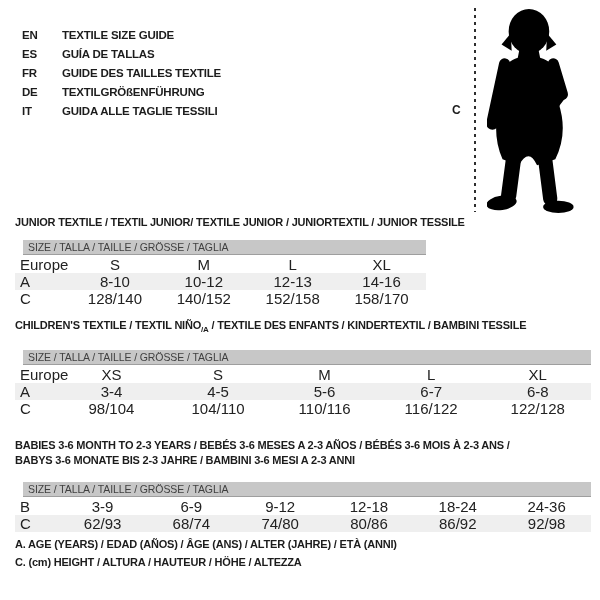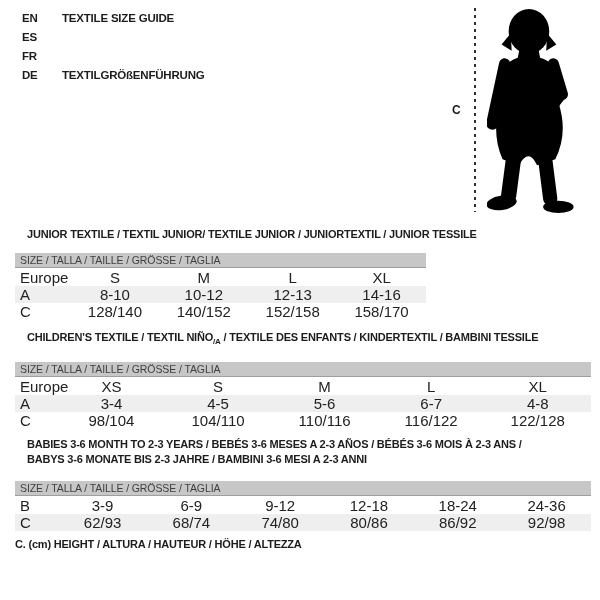--- a/index.html
+++ b/index.html
@@ -6,50 +6,50 @@
   html, body { margin: 0; padding: 0; }
   body {
     width: 600px; height: 600px;
     background: #ffffff;
     font-family: "Liberation Sans", sans-serif;
     color: #1c1c1c;
   }
   #canvas { position: relative; width: 600px; height: 600px; overflow: hidden; background: #fff; }
 
   
-  .langs { position: absolute; top: 9px; left: 22px; }
+  .langs { position: absolute; top: 26px; left: 22px; }
   .lang-row { display: flex; font-weight: bold; font-size: 11.5px; line-height: 19px; letter-spacing: -0.2px; }
   .lang-code { width: 40px; flex: 0 0 40px; }
   .lang-label { white-space: nowrap; text-align: center; }
 
   
   .figure { position: absolute; top: 5px; left: 452px; width: 148px; height: 215px; }
   .measure-label { position: absolute; left: 0; top: 98px; font-weight: bold; font-size: 12px; }
   .dashed-line {
     position: absolute; left: 22px; top: 3px; width: 2px; height: 204px;
     background: repeating-linear-gradient(180deg, #2e2e2e 0 3px, transparent 3px 7px);
   }
   .silhouette { position: absolute; left: 35px; top: 0; }
 
   
   .tbl-section { position: absolute; left: 15px; }
   .s1 { top: 216px; width: 411px; }
   .s2 { top: 319px; width: 576px; }
-  .s3 { top: 425px; width: 576px; }
+  .s3 { top: 438px; width: 576px; }
   .tbl-title {
-    margin: 12px; font-size: 11px; font-weight: bold; letter-spacing: -0.2px;
+    margin: 0; font-size: 11px; font-weight: bold; letter-spacing: -0.2px;
     line-height: 13px; white-space: nowrap;
   }
   .s3 .tbl-title { white-space: normal; line-height: 15px; }
   .tbl-title .line { display: block; }
   .subscript { font-size: 8px; vertical-align: sub; }
   .size-bar {
     margin-top: 11px; height: 15px; line-height: 14px;
     background: #c7c7c7; border-bottom: 1px solid #9e9e9e;
-    color: #3f3f3f; font-size: 10.5px; padding: 0 5px; letter-spacing: -0.1px;
+    color: #3f3f3f; font-size: 10.5px; padding: 0 5px; letter-spacing: -0.1px; margin-left: 8px;
   }
   .s2 .size-bar { margin-top: 14px; }
   .s3 .size-bar { margin-top: 14px; }
   table.size-table { width: 100%; border-collapse: collapse; table-layout: fixed; font-size: 15px; color: #222; }
   table.size-table td { height: 16px; padding: 0; text-align: center; vertical-align: middle; }
   table.size-table td.rowlabel { text-align: left; padding-left: 5px; }
   .s1 td.rowlabel { width: 13.5%; }
   .s2 td.rowlabel, .s3 td.rowlabel { width: 7.5%; }
   tr.alt { background: #efefef; }
   tr.first td { height: 18px; }
@@ -63,27 +63,33 @@
 
 <div id="canvas">
 
   <div class="langs">
     <div class="lang-row">
       <span class="lang-code">EN</span>
       <span class="lang-label">TEXTILE SIZE GUIDE</span>
     </div>
     <div class="lang-row">
       <span class="lang-code">ES</span>
+      <span class="lang-label">GUÍA DE TALLAS</span>
     </div>
     <div class="lang-row">
       <span class="lang-code">FR</span>
+      <span class="lang-label">GUIDE DES TAILLES TEXTILE</span>
     </div>
     <div class="lang-row">
       <span class="lang-code">DE</span>
       <span class="lang-label">TEXTILGRÖßENFÜHRUNG</span>
+    </div>
+    <div class="lang-row">
+      <span class="lang-code">IT</span>
+      <span class="lang-label">GUIDA ALLE TAGLIE TESSILI</span>
     </div>
   </div>
 
   <div class="figure">
     <span class="measure-label">C</span>
     <div class="dashed-line"></div>
     <svg class="silhouette" width="92" height="208" viewBox="0 0 90 205" aria-hidden="true">
       <g fill="#000000" stroke="none">
 
         <ellipse cx="41" cy="26" rx="20" ry="22"></ellipse>
@@ -152,21 +158,21 @@
             <td>M</td>
             <td>L</td>
             <td>XL</td>
           </tr>
           <tr class="alt">
             <td class="rowlabel">A</td>
             <td>3-4</td>
             <td>4-5</td>
             <td>5-6</td>
             <td>6-7</td>
-            <td>4-8</td>
+            <td>6-8</td>
           </tr>
           <tr class="">
             <td class="rowlabel">C</td>
             <td>98/104</td>
             <td>104/110</td>
             <td>110/116</td>
             <td>116/122</td>
             <td>122/128</td>
           </tr>
         </tbody>
@@ -197,16 +203,17 @@
             <td>74/80</td>
             <td>80/86</td>
             <td>86/92</td>
             <td>92/98</td>
           </tr>
         </tbody>
       </table>
   </section>
 
   <div class="notes">
+    <p>A. AGE (YEARS) / EDAD (AÑOS) / ÂGE (ANS) / ALTER (JAHRE) / ETÀ (ANNI)</p>
     <p>C. (cm) HEIGHT / ALTURA / HAUTEUR / HÖHE / ALTEZZA</p>
   </div>
 
 </div>
 
 </body></html>

